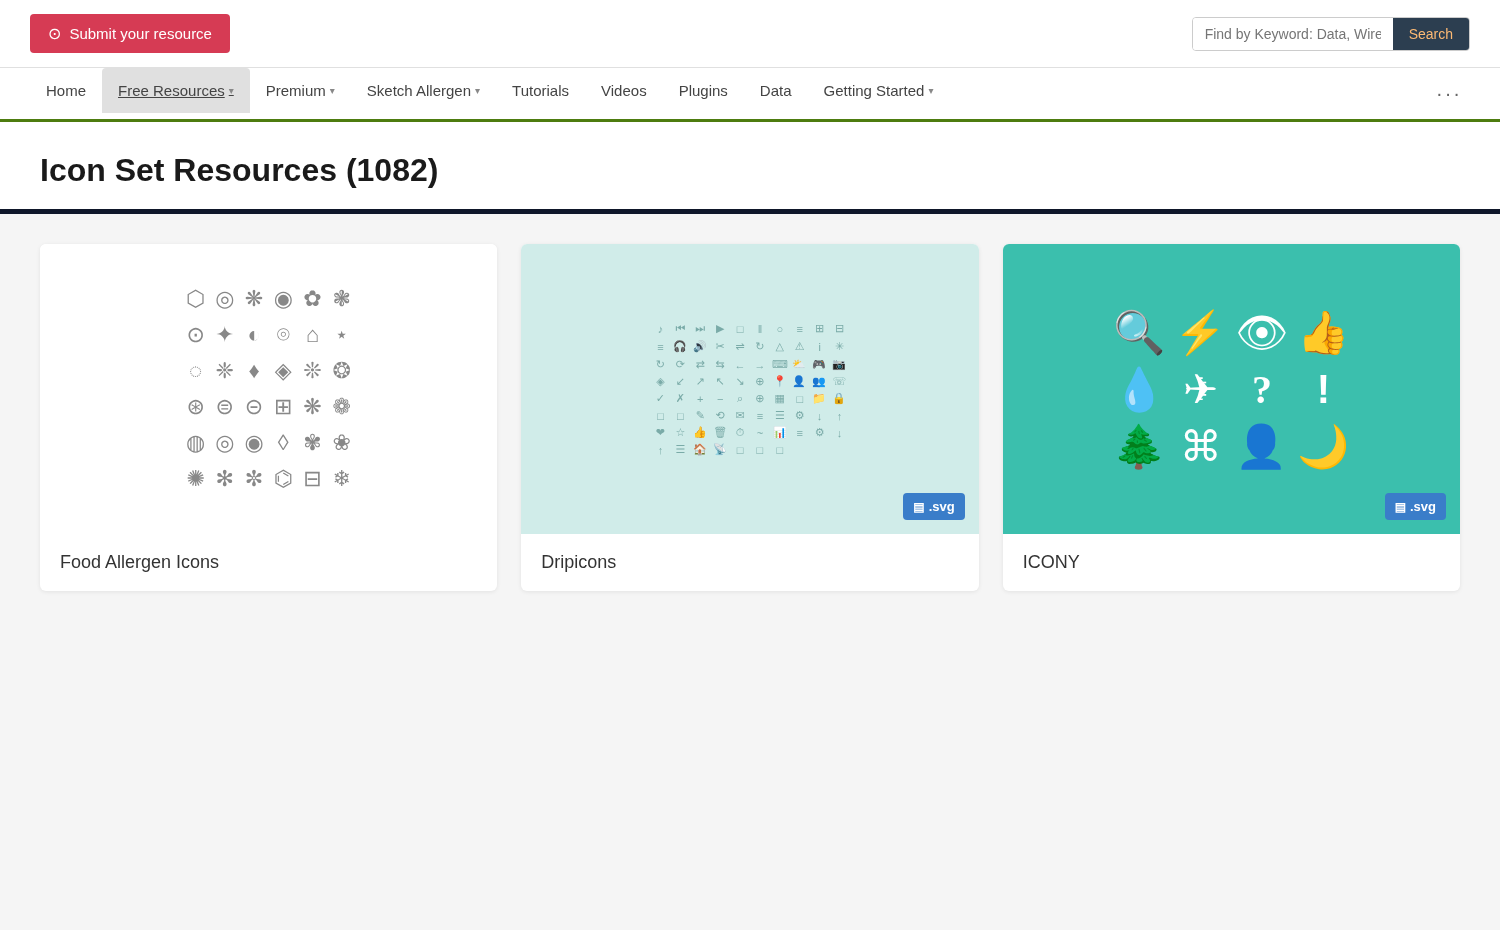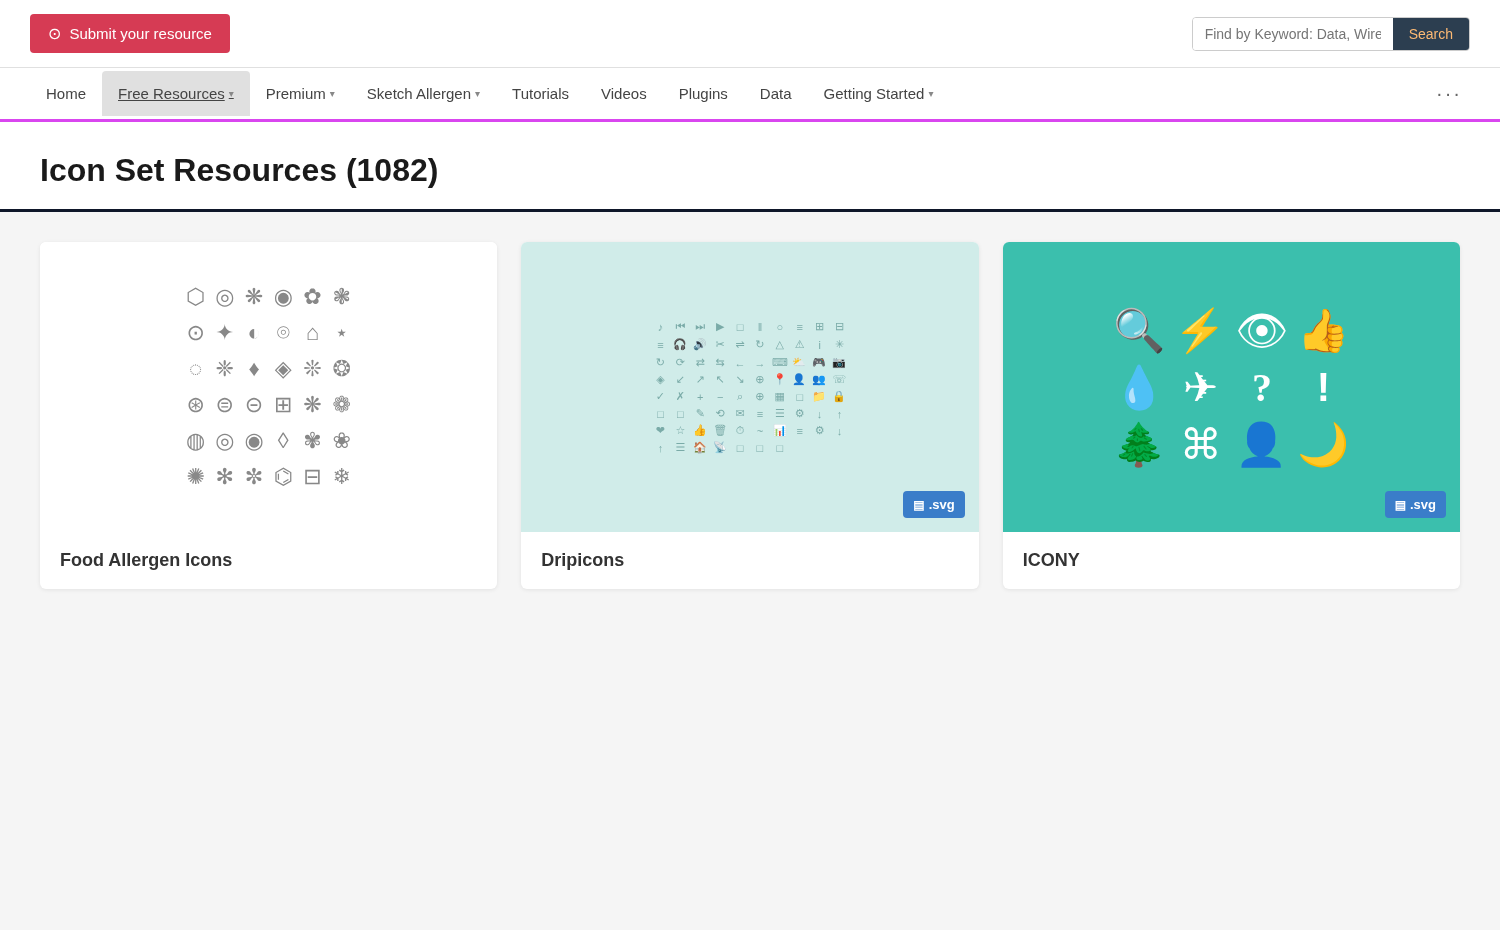--- a/index.html
+++ b/index.html
@@ -50,23 +50,23 @@
       color: #fdba74;
       border: none;
       padding: 8px 16px;
       font-size: 14px;
       cursor: pointer;
     }
 
     
     .nav {
       background: #fff;
-      border-bottom: 3px solid #d946ef;
-      display: flex;
-      align-items: center;
+      border-bottom: 3px solid #4d7c0f;
+      display: flex;
+      align-items: flex-start;
       padding: 0 30px;
     }
     .nav-item {
       padding: 14px 16px;
       font-size: 15px;
       color: #444;
       cursor: pointer;
       display: flex;
       align-items: center;
       gap: 4px;
@@ -88,21 +88,21 @@
       color: #666;
       cursor: pointer;
       padding: 14px 8px;
       letter-spacing: 2px;
     }
 
     
     .page-title-bar {
       background: #fff;
       padding: 30px 40px 20px;
-      border-bottom: 3px solid #0f172a;
+      border-bottom: 5px solid #0f172a;
     }
     .page-title {
       font-size: 32px;
       font-weight: 700;
       color: #1a1a1a;
     }
 
     
     .main-content {
       padding: 30px 40px;
@@ -129,21 +129,21 @@
       overflow: hidden;
     }
     .card-image.white-bg { background: #fff; }
     .card-image.teal-light-bg { background: #d0ece9; }
     .card-image.teal-bg { background: #3bbfad; }
 
     .card-label {
       padding: 18px 20px;
       font-size: 18px;
       color: #333;
-      font-weight: 700;
+      font-weight: 400;
     }
 
     
     .svg-badge {
       position: absolute;
       bottom: 14px;
       right: 14px;
       background: #3a7dc9;
       color: #fff;
       border-radius: 4px;

